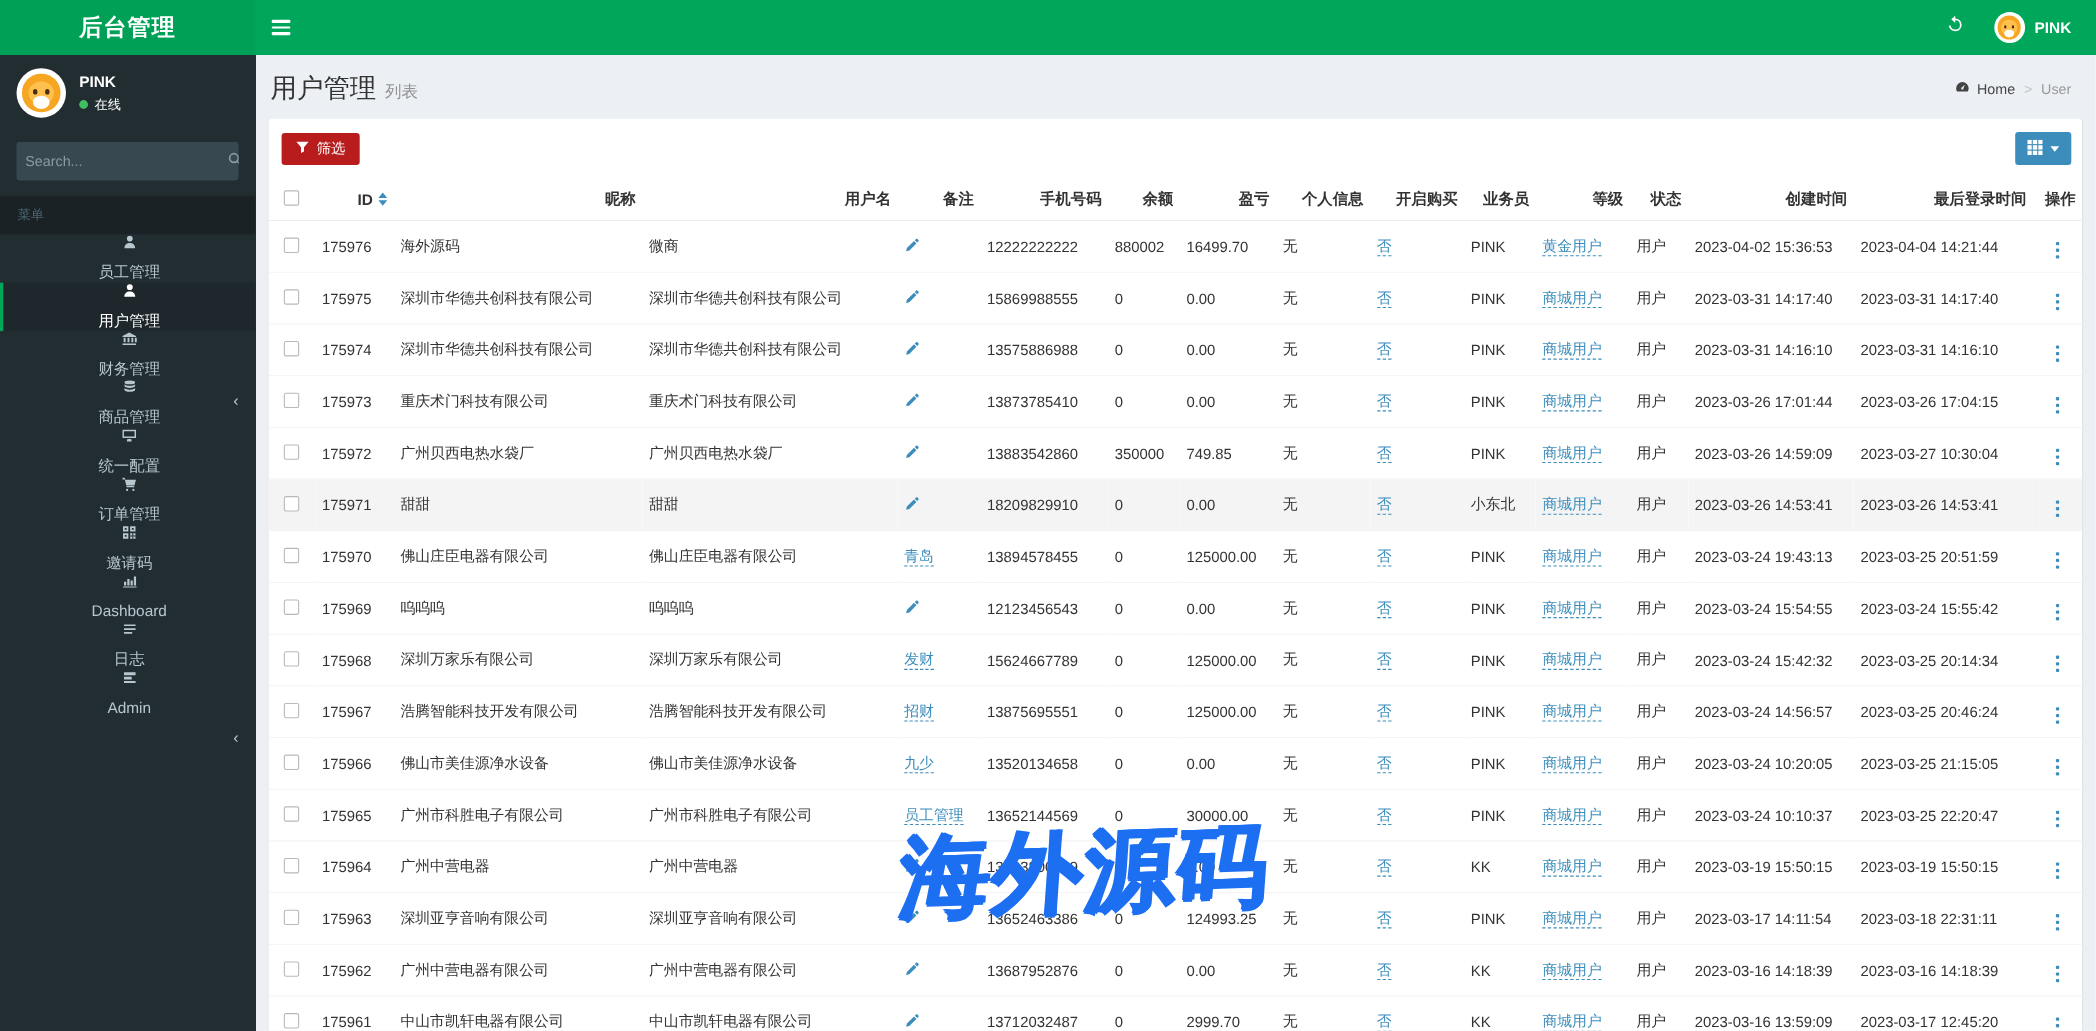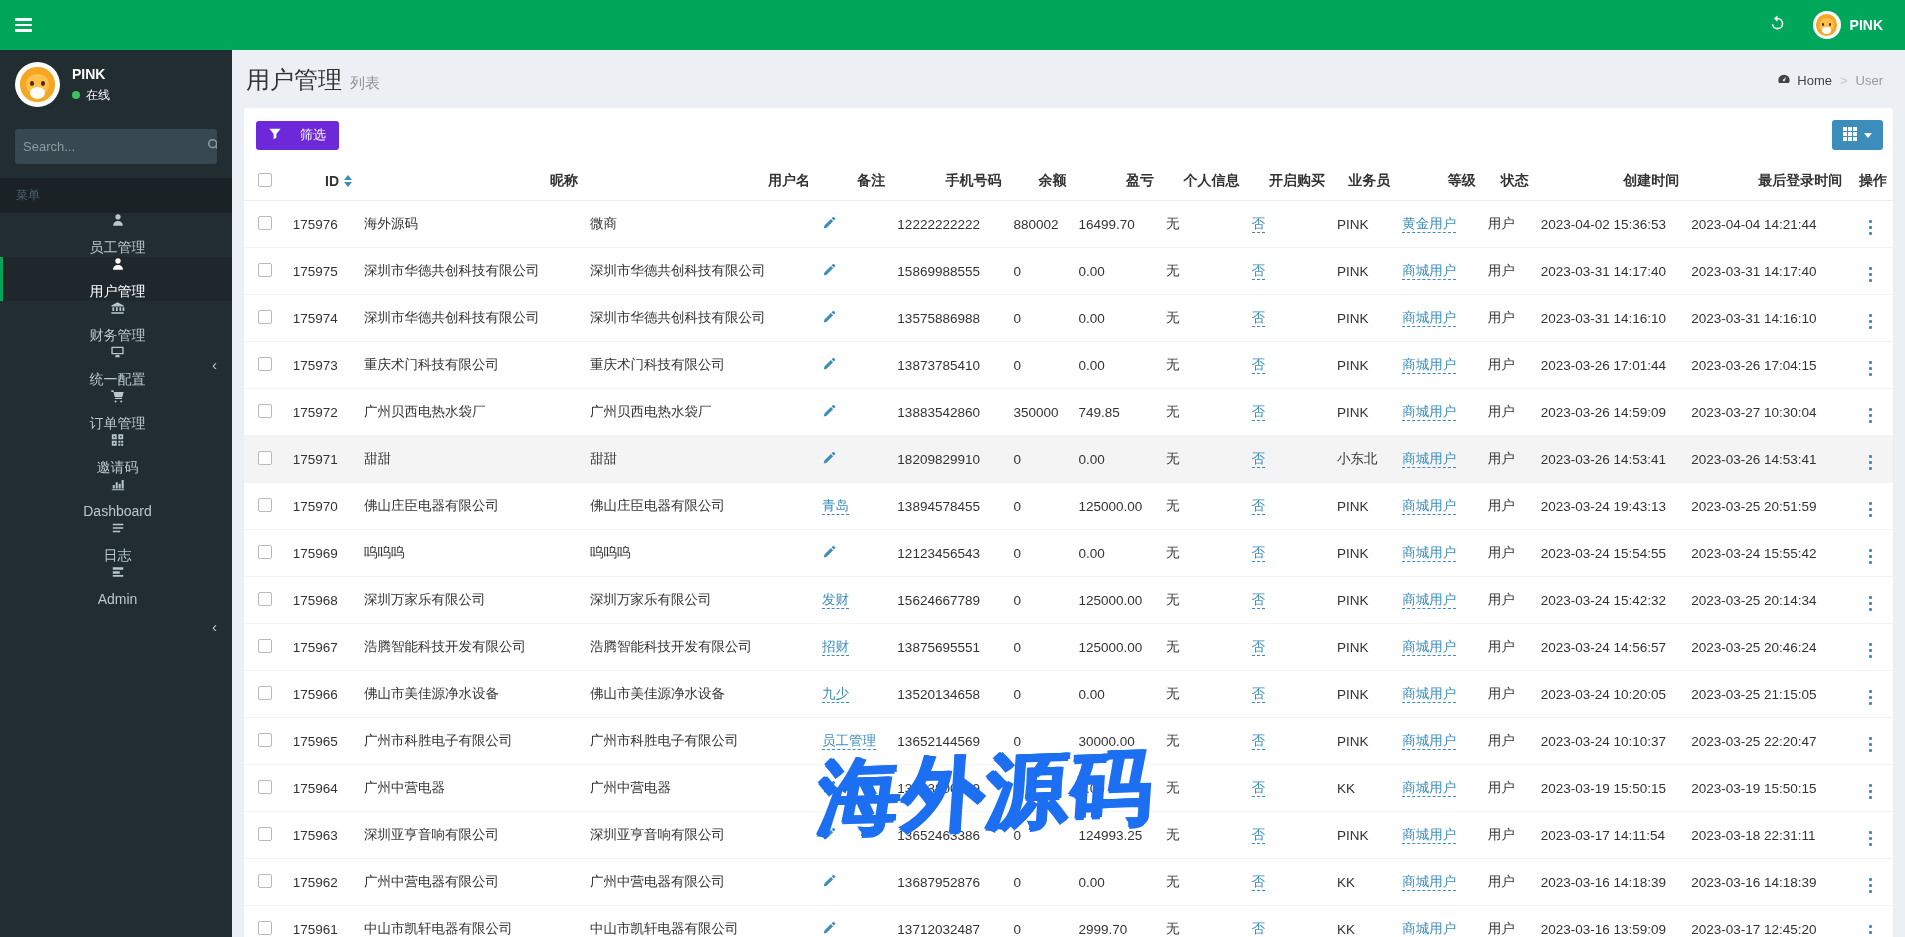--- a/index.html
+++ b/index.html
@@ -51,21 +51,21 @@
   .content-header { display:flex; align-items:center; justify-content:space-between; padding:14px 14px 12px 14px; }
   .page-title { font-size:24px; color:#333; font-weight:normal; }
   .page-title small { font-size:15px; color:#919191; margin-left:8px; }
   .breadcrumb { display:flex; align-items:center; gap:8px; font-size:13px; padding-right:8px; }
   .breadcrumb .home { color:#444; display:flex; align-items:center; gap:6px; text-decoration:none; cursor:pointer; }
   .breadcrumb .sep { color:#c3c3c3; }
   .breadcrumb .cur { color:#999; }
 
   .box { background:#fff; margin:0 12px; border-radius:3px; box-shadow:0 1px 1px rgba(0,0,0,.1); min-height:830px; }
   .box-header { display:flex; align-items:center; justify-content:space-between; padding:12px 10px 12px 12px; }
-  .btn-filter { display:inline-flex; align-items:center; gap:19px; background:#6d28d9; color:#fff; border:0;
+  .btn-filter { display:inline-flex; align-items:center; gap:7px; background:#b91c1c; color:#fff; border:0;
     font-size:13px; height:29px; padding:0 13px; border-radius:3px; cursor:pointer; }
   .btn-columns { display:inline-flex; align-items:center; gap:7px; background:#3c8dbc; border:0; height:30px;
     padding:0 11px; border-radius:3px; cursor:pointer; }
   .caret-down { width:0; height:0; border-left:4px solid transparent; border-right:4px solid transparent; border-top:5px solid #fff; }
 
   
   table.grid { width:100%; border-collapse:collapse; table-layout:fixed; font-size:13.5px; color:#333; }
   table.grid th { font-size:14px; font-weight:bold; text-align:right; padding:10px 6px; border-bottom:1px solid #eee; }
   table.grid td { padding:10px 6px; border-bottom:1px solid #f4f4f4; overflow:hidden; white-space:nowrap; }
   table.grid tr.hl td { background:#f4f4f4; }
@@ -84,20 +84,21 @@
   
   .watermark { position:absolute; left:818px; top:738px; z-index:40; pointer-events:none;
     font-size:82px; font-weight:bold; color:#1d6ff2; letter-spacing:2px;
     transform:rotate(-2deg) skewX(-6deg);
     text-shadow:2px 0 0 #1d6ff2, 0 2px 0 #1d6ff2, -1px 0 0 #1d6ff2; }
 </style>
 </head>
 <body>
 
 <header class="topbar">
+  <div class="logo">后台管理</div>
   <div class="navbar">
     <div class="hamburger">
         <i></i>
         <i></i>
         <i></i>
       </div>
     <div class="nav-right">
       <div class="refresh-btn">
         <span>
           <svg width="17" height="17" viewBox="0 0 16 16">
@@ -169,20 +170,30 @@
 
   </li>
       <li>
     <span class="mi-icon">
           <svg width="15" height="14" viewBox="0 0 16 16">
             <path d="M1 5.2L8 1.5l7 3.7v1H1zM2.2 7h2v4.5h-2zm4 0h2v4.5h-2zm4 0h2v4.5h-2zm3.6 0h2v4.5h-2zM1 12.8h14v1.7H1z"></path>
           </svg>
         </span>
     <span class="mi-label">财务管理</span>
     <span class="mi-chevron" style="display: block;">‹</span>
+  </li>
+      <li>
+    <span class="mi-icon">
+          <svg width="14" height="14" viewBox="0 0 16 16">
+            <ellipse cx="8" cy="3" rx="5.5" ry="2"></ellipse>
+            <path d="M2.5 4.6c0 1.1 2.5 2 5.5 2s5.5-.9 5.5-2v2.2c0 1.1-2.5 2-5.5 2s-5.5-.9-5.5-2zm0 4c0 1.1 2.5 2 5.5 2s5.5-.9 5.5-2v2.2c0 1.1-2.5 2-5.5 2s-5.5-.9-5.5-2z"></path>
+          </svg>
+        </span>
+    <span class="mi-label">商品管理</span>
+
   </li>
       <li>
     <span class="mi-icon">
           <svg width="15" height="14" viewBox="0 0 16 16">
             <path d="M1 2h14v8.5H1zm1.5 1.5v5.5h11V3.5zM6 11.5h4l.6 2.5H5.4z"></path>
           </svg>
         </span>
     <span class="mi-label">统一配置</span>
 
   </li>

